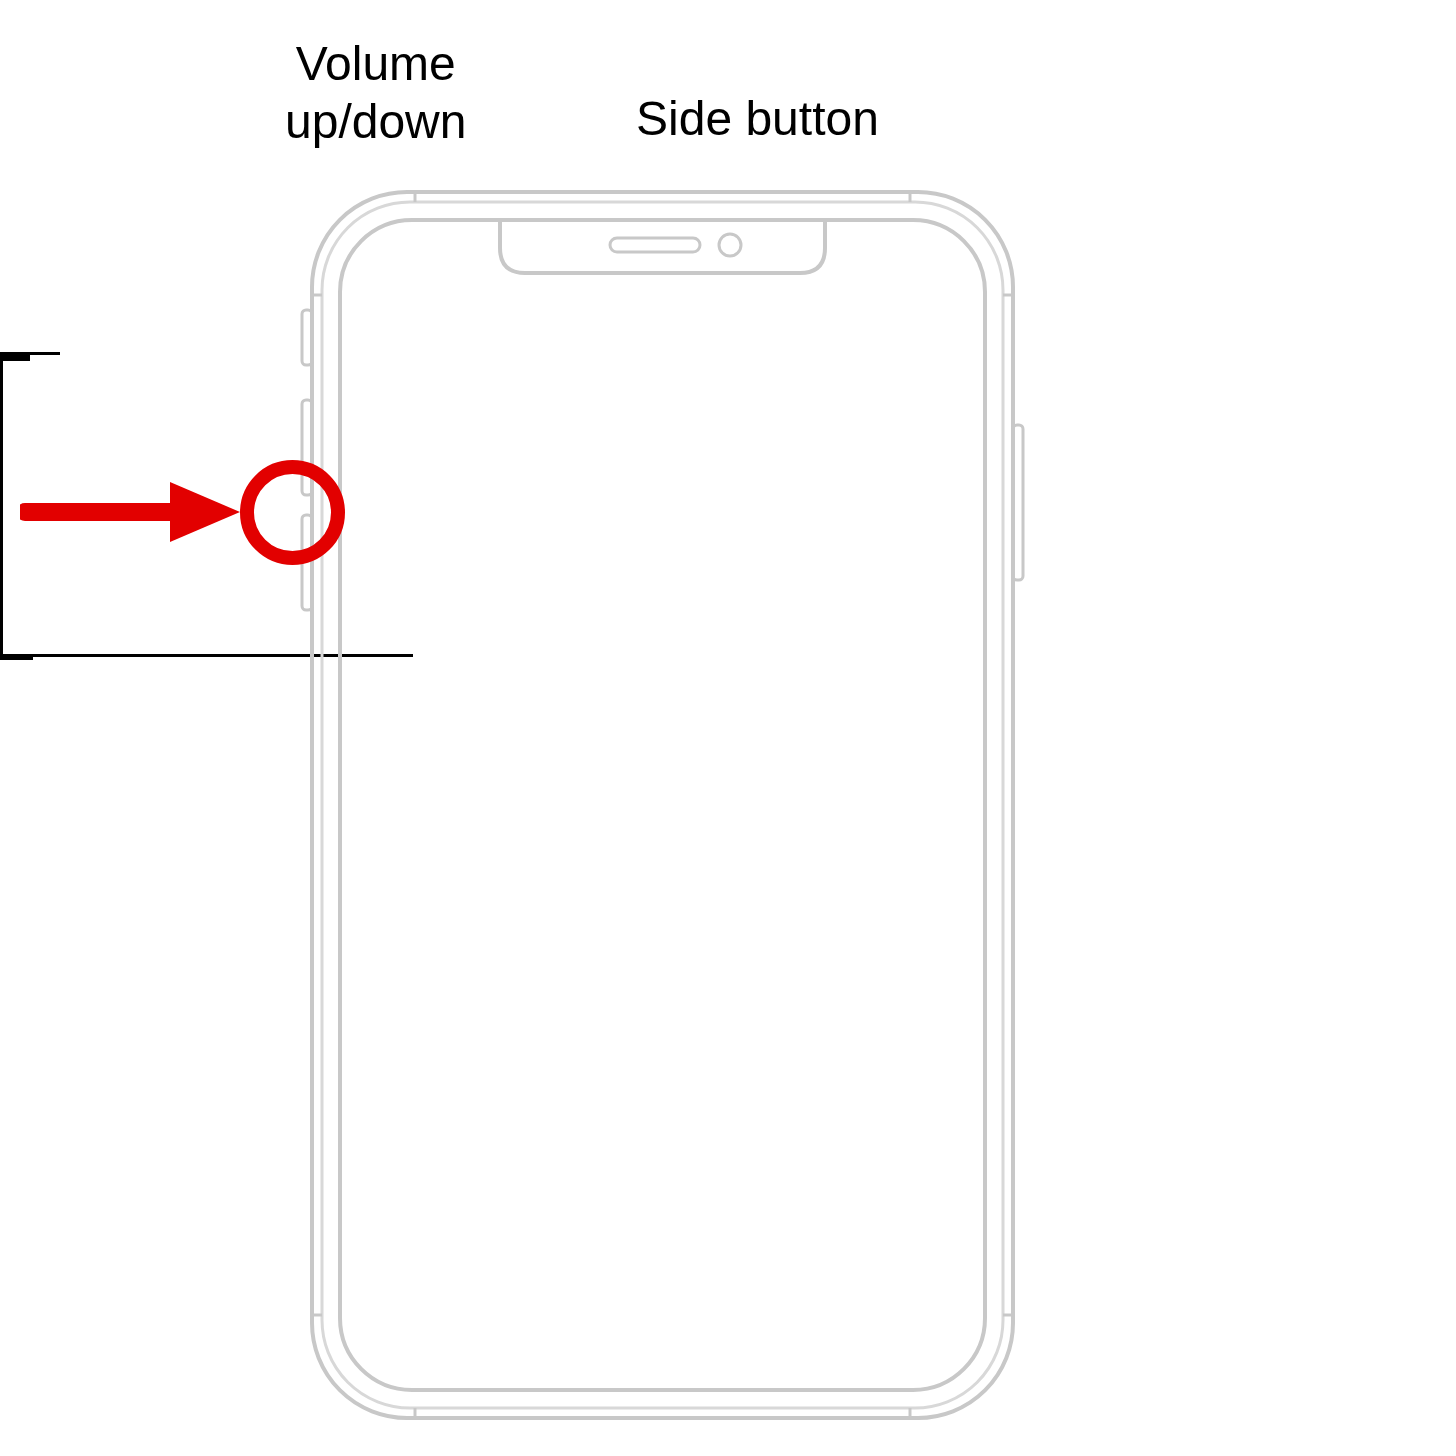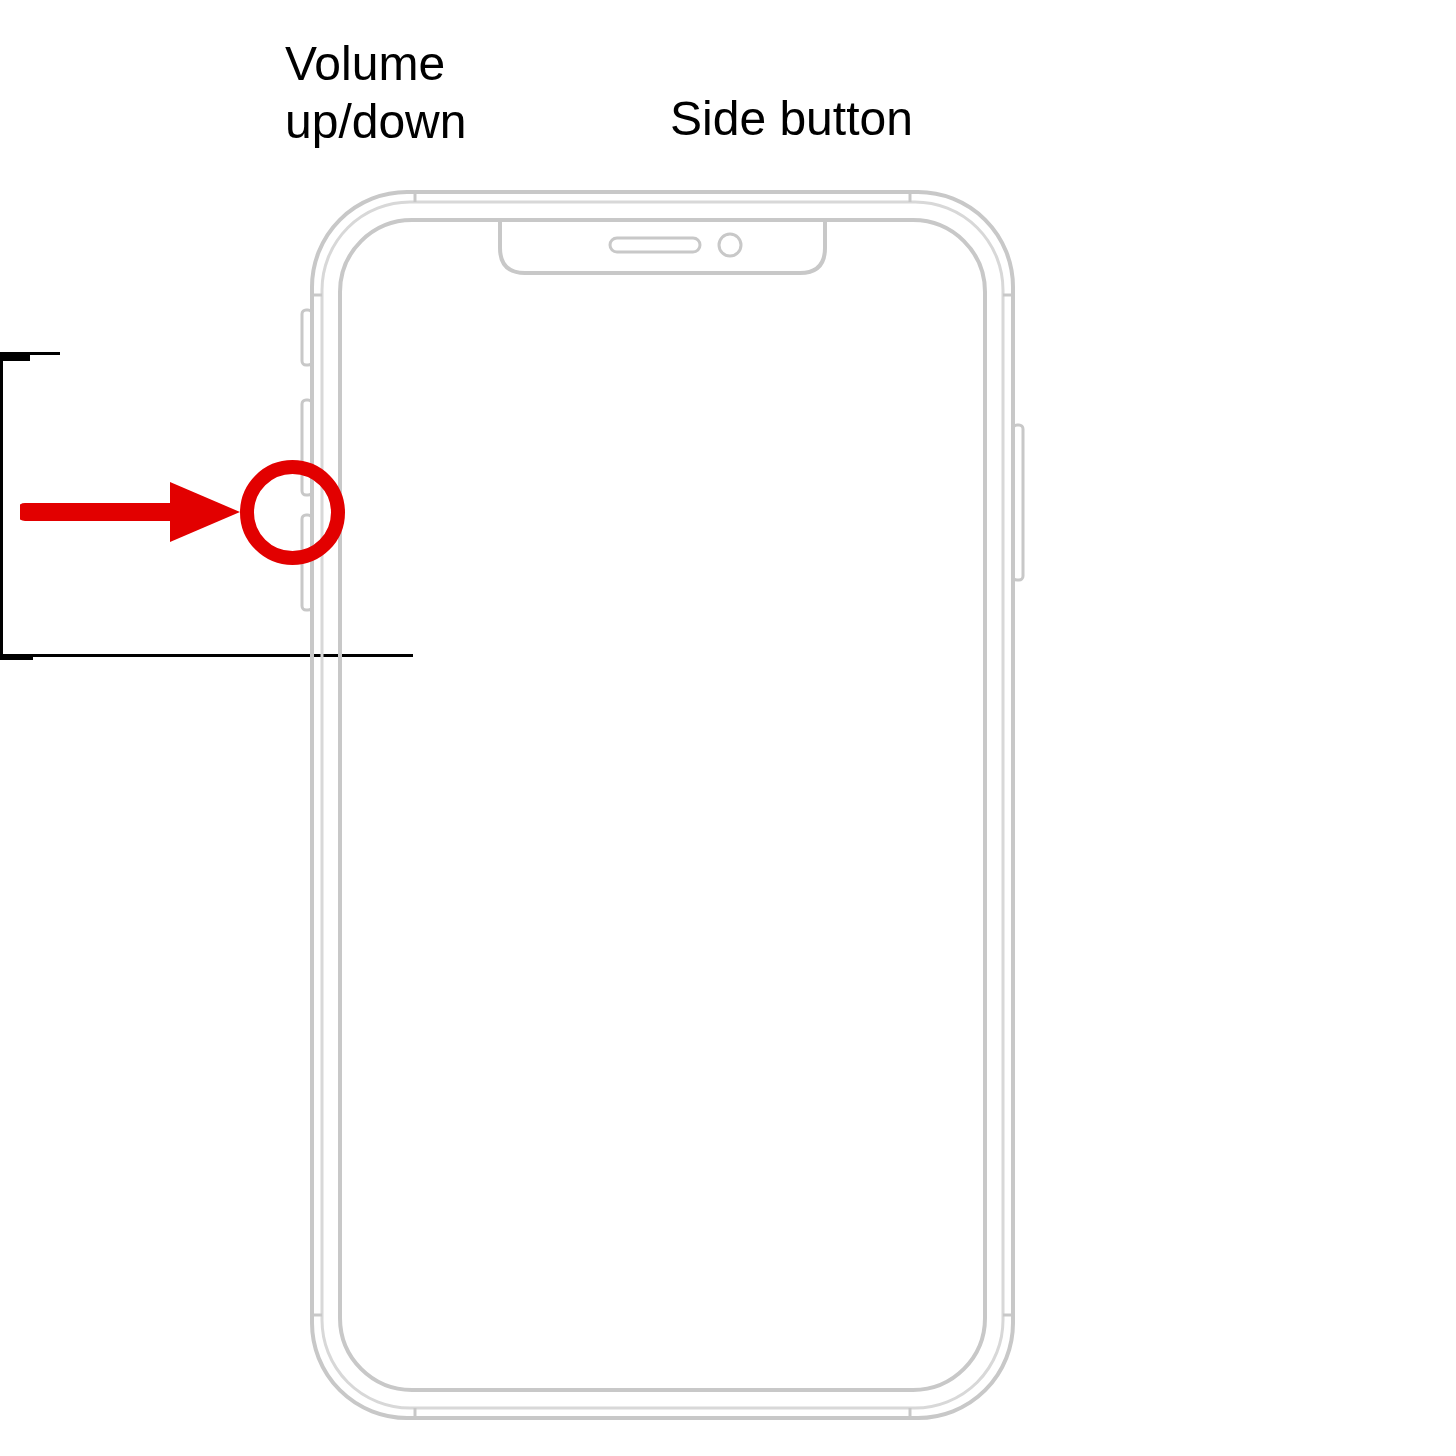--- a/index.html
+++ b/index.html
@@ -12,23 +12,24 @@
     }
     .label {
       position: absolute;
       font-size: 48px;
       color: #000000;
       line-height: 1.2;
     }
     .label-volume {
       left: 285px;
       top: 35px;
+      text-align: center;
     }
     .label-side {
-      left: 670px;
+      left: 636px;
       top: 90px;
     }
     .bracket-volume-main {
       left: 273px;
       top: 160px;
       width: 1px;
       height: 352px;
       border-left-width: 3px;
       border-right: none;
       border-top: none;

